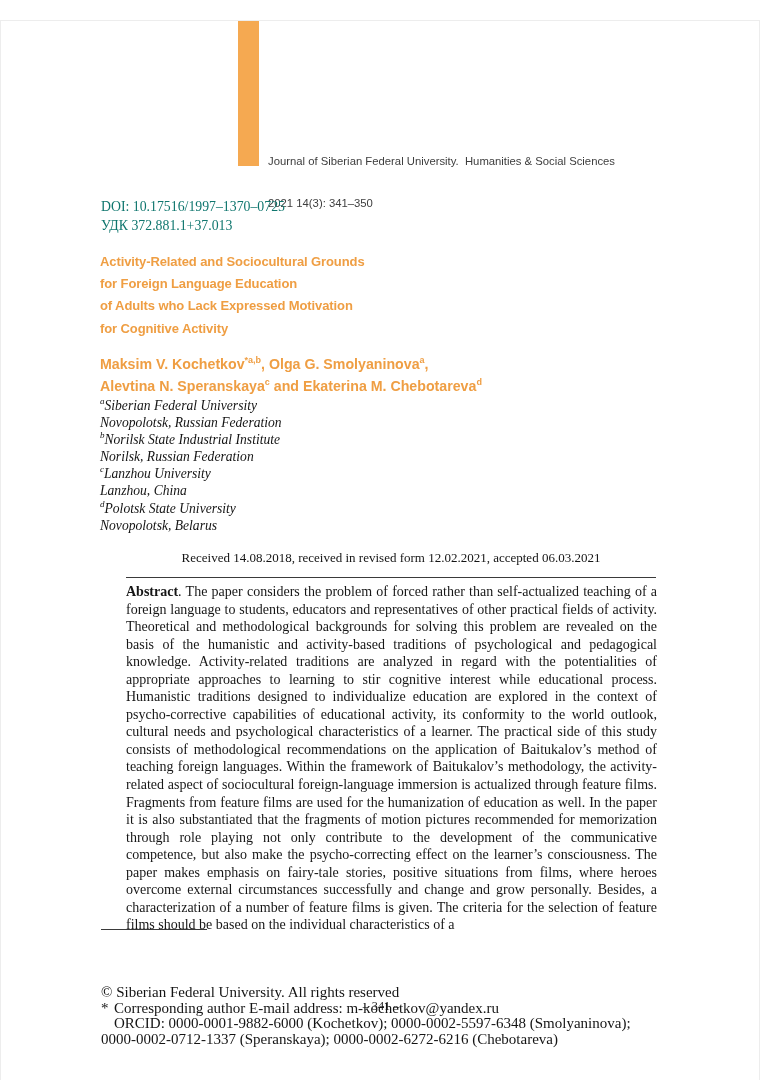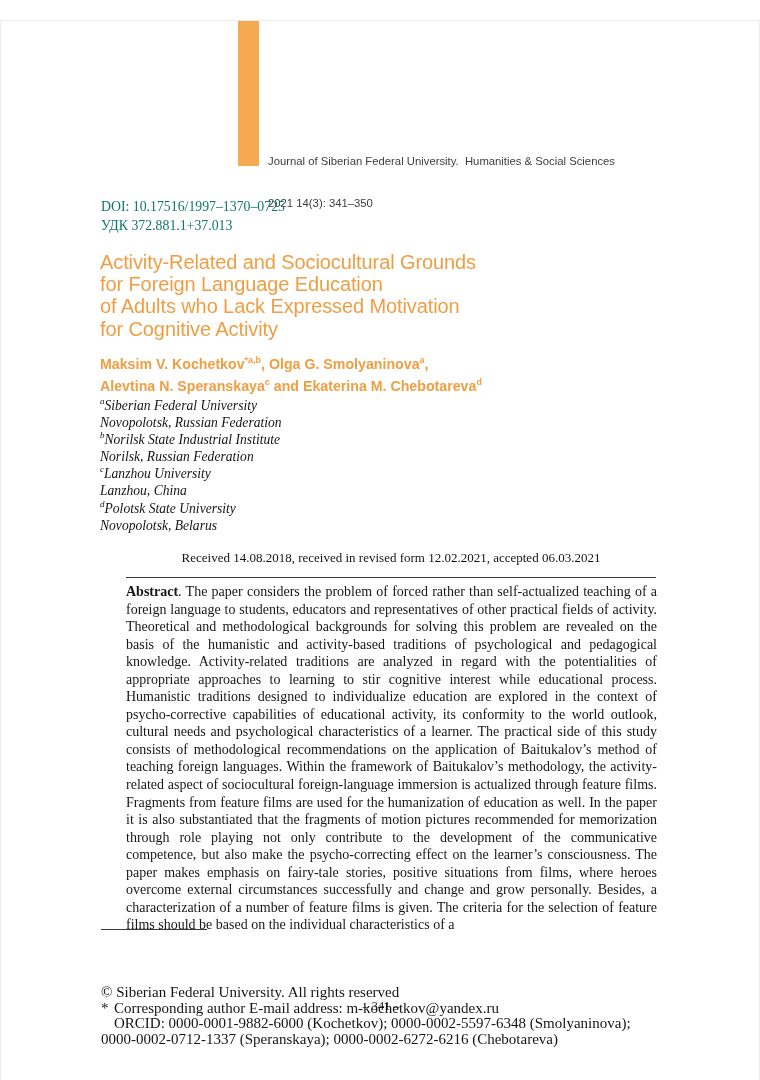--- a/index.html
+++ b/index.html
@@ -34,22 +34,22 @@
     position: absolute;
     left: 100px; top: 176px;
     font-size: 13.8px;
     line-height: 19px;
     color: #0f766e;
   }
   .title {
     position: absolute;
     left: 99px; top: 230px;
     font-family: "Liberation Sans", sans-serif;
-    font-weight: normal;
-    font-size: 20px;
+    font-weight: bold;
+    font-size: 13px;
     line-height: 22.2px;
     color: #EF9E43;
     letter-spacing: -0.1px;
   }
   .authors {
     position: absolute;
     left: 99px; top: 333px;
     font-family: "Liberation Sans", sans-serif;
     font-weight: bold;
     font-size: 14.2px;

